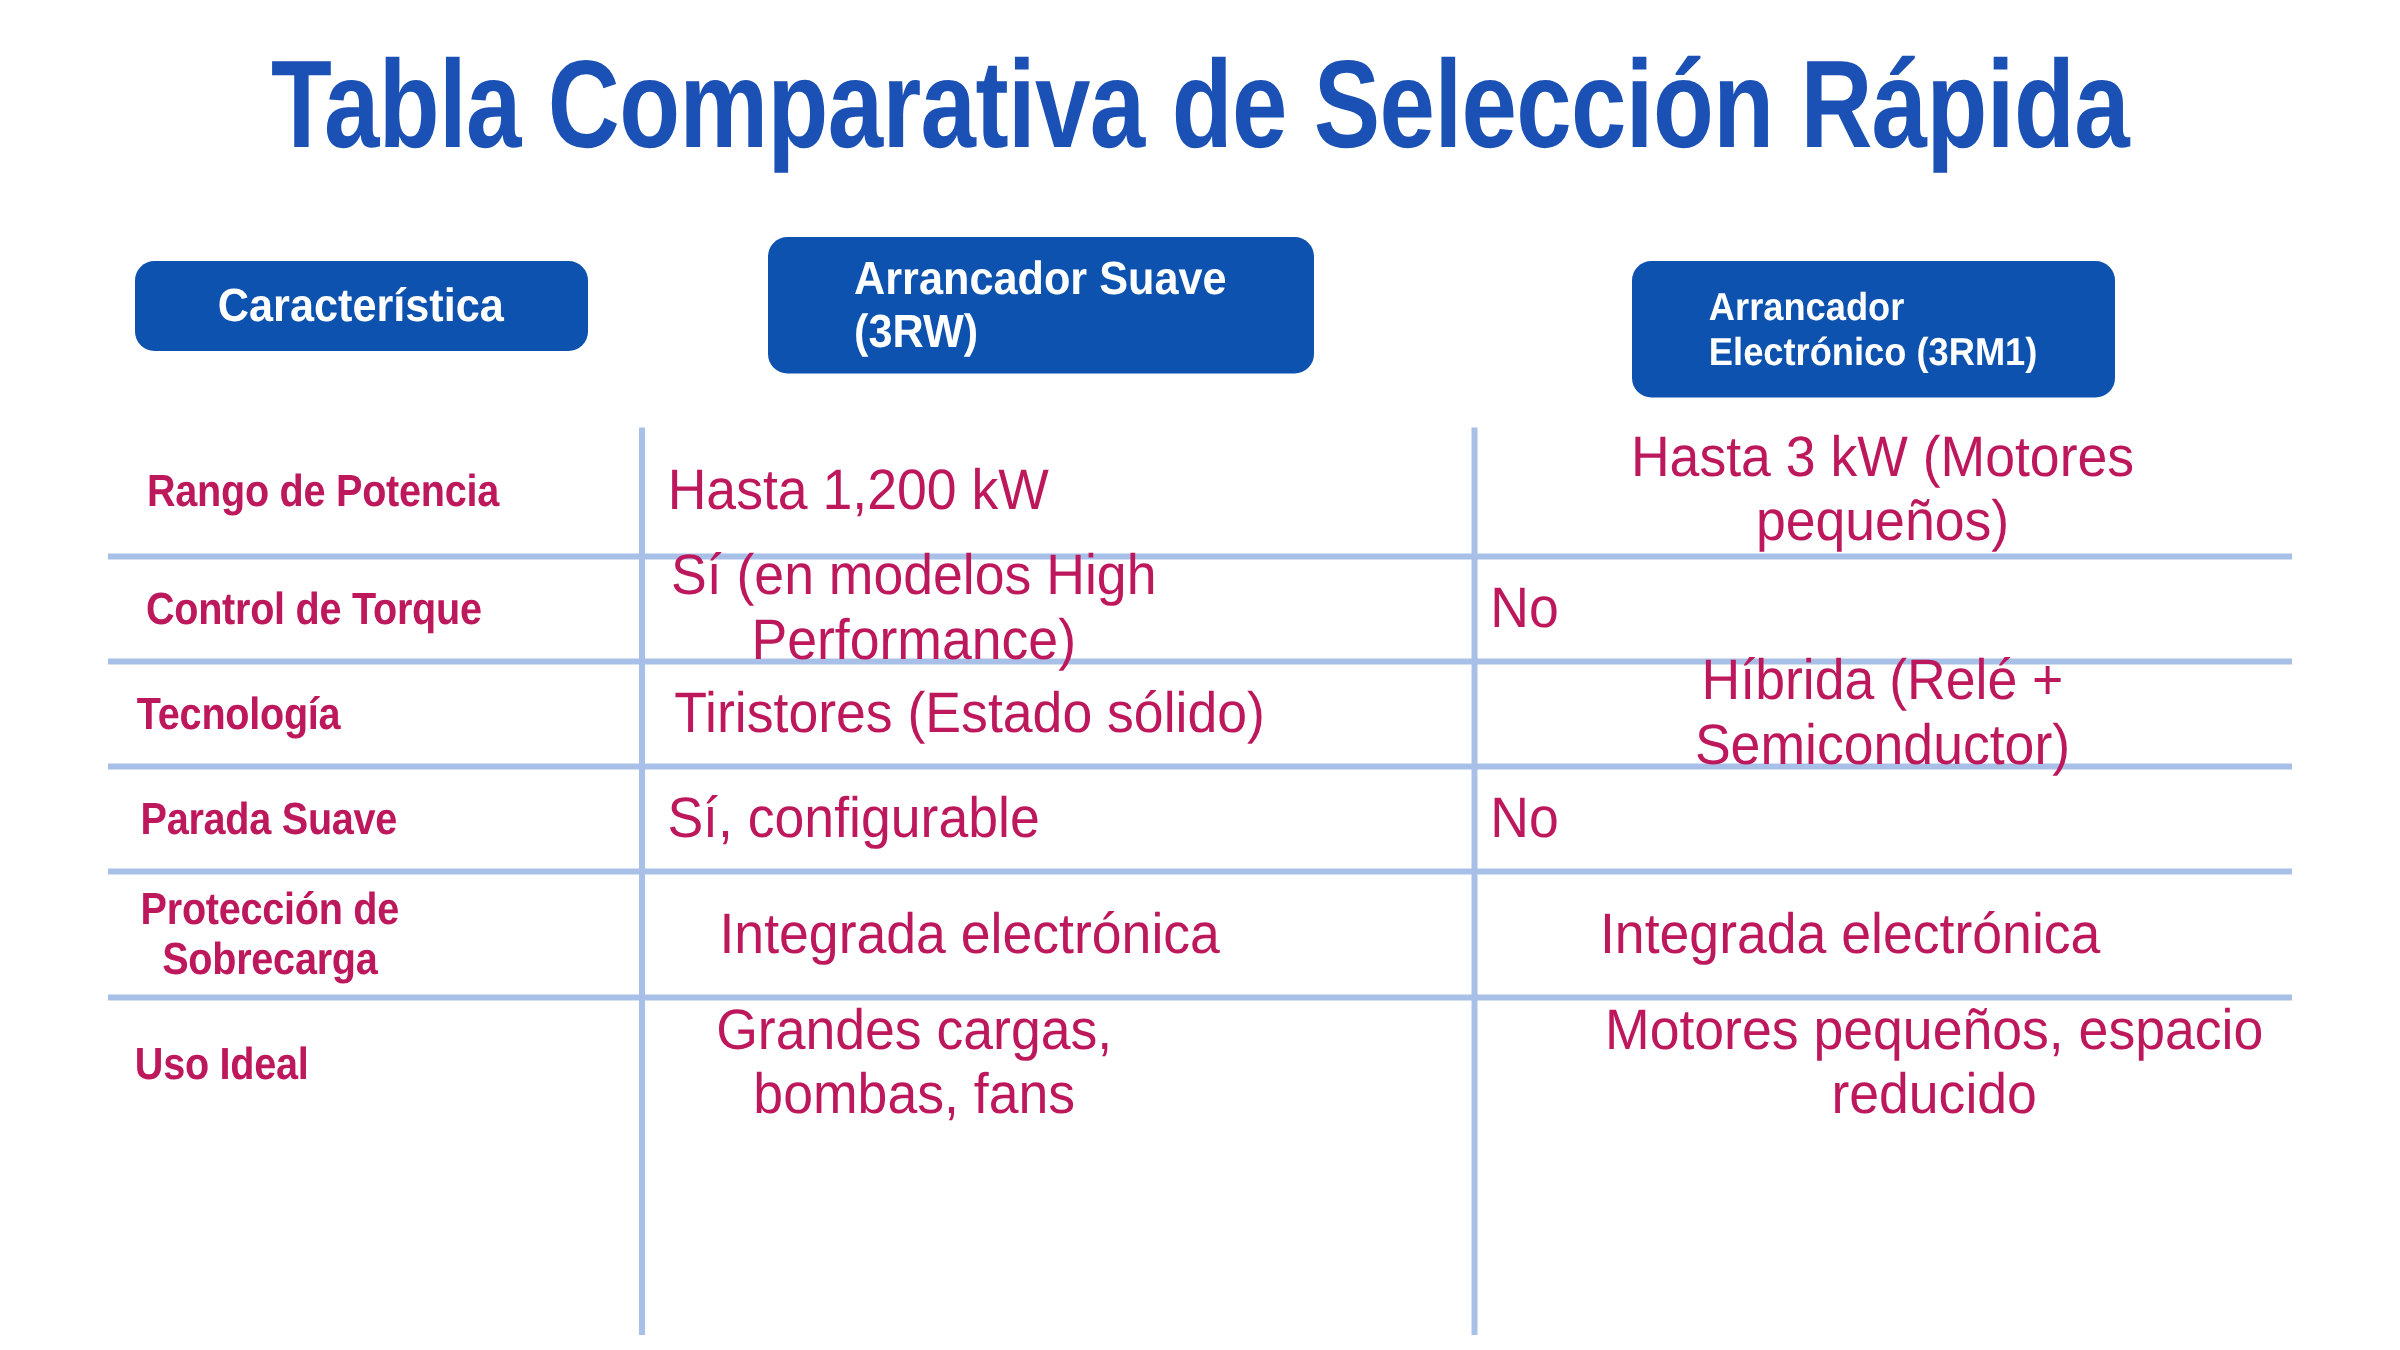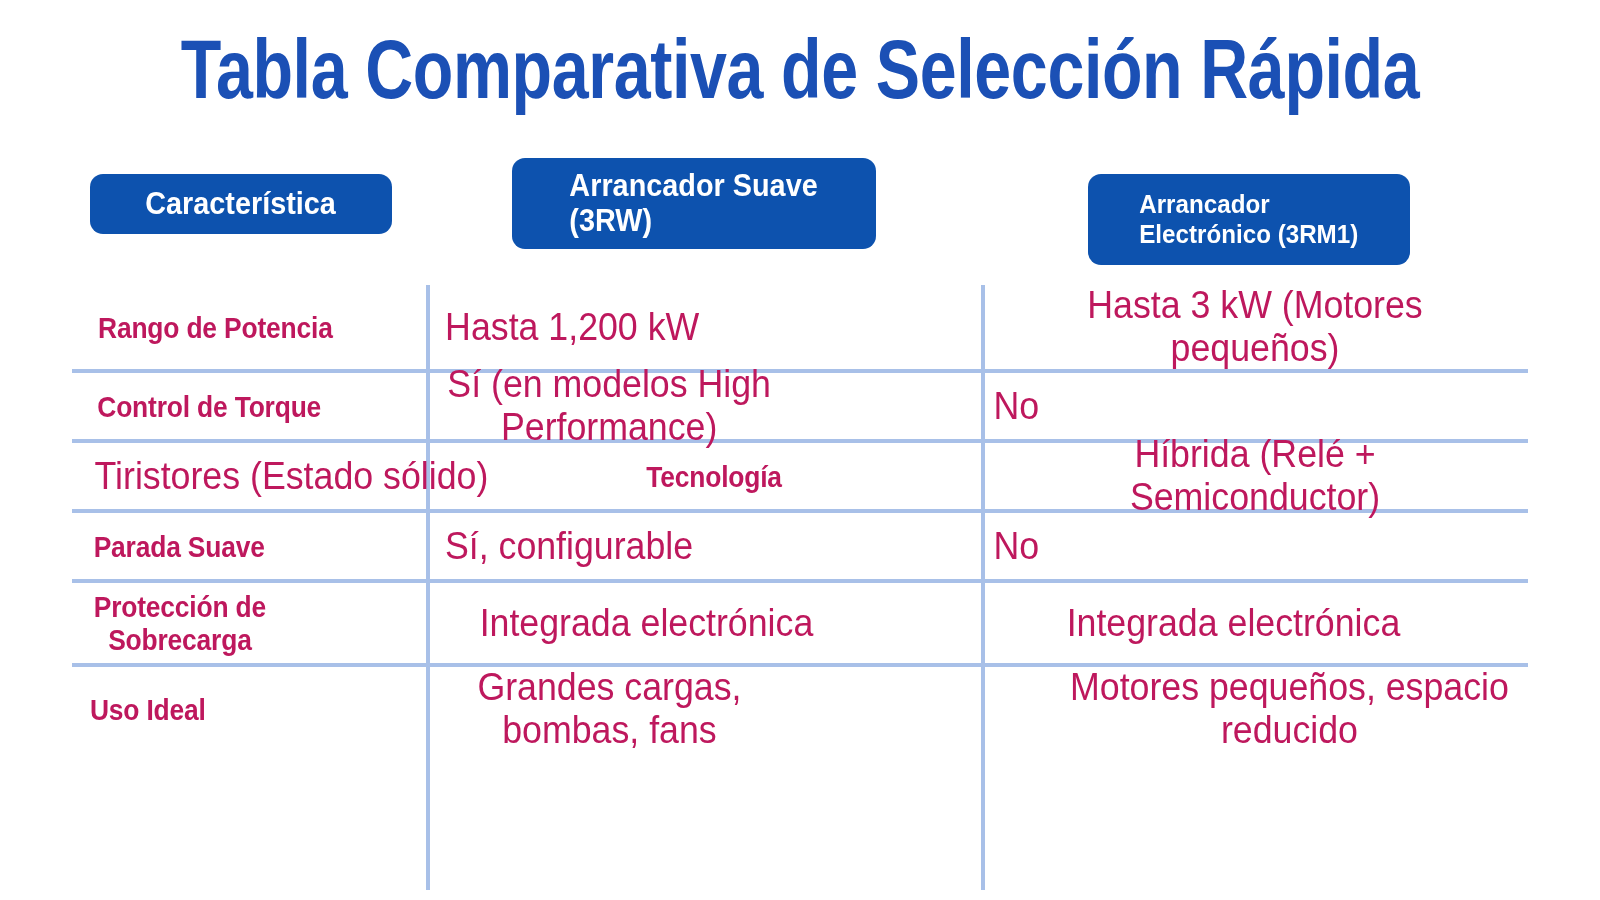--- a/index.html
+++ b/index.html
@@ -195,25 +195,25 @@
           <span class="txt">Performance)</span>
         </span>
       </div>
       <div class="cell cell-value cell-c">
         <span class="txt">No</span>
       </div>
     </div>
 
 
     <div class="row h-82">
+      <div class="cell cell-feature">
+        <span class="txt">Tecnología</span>
+      </div>
       <div class="cell cell-value cell-b">
         <span class="txt">Tiristores (Estado sólido)</span>
-      </div>
-      <div class="cell cell-feature">
-        <span class="txt">Tecnología</span>
       </div>
       <div class="cell cell-value cell-c">
         <span class="txt">Híbrida (Relé + Semiconductor)</span>
       </div>
     </div>
 
     <div class="row h-82">
       <div class="cell cell-feature">
         <span class="txt">Parada Suave</span>
       </div>

